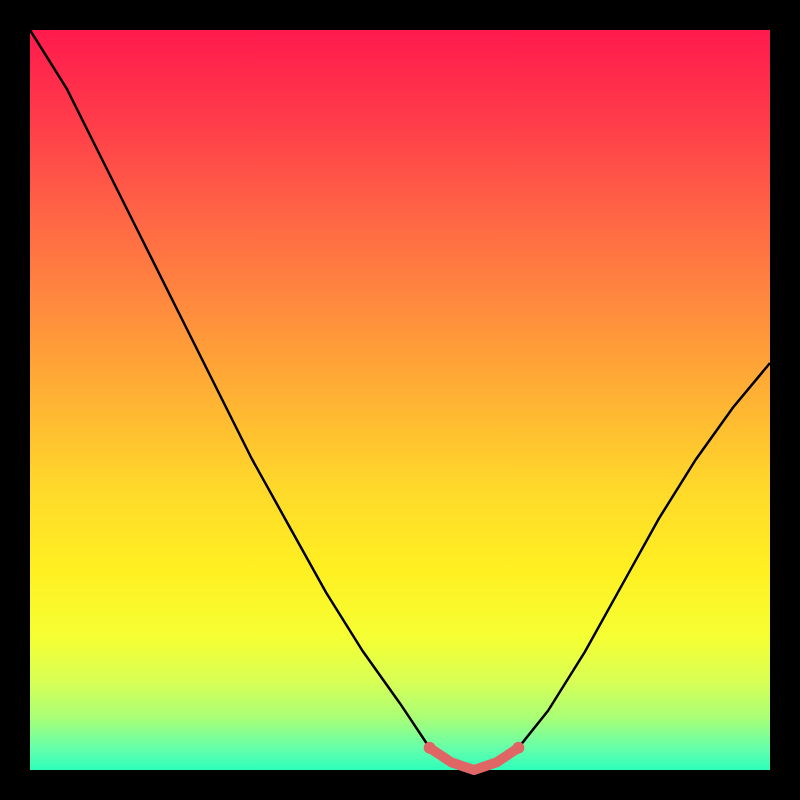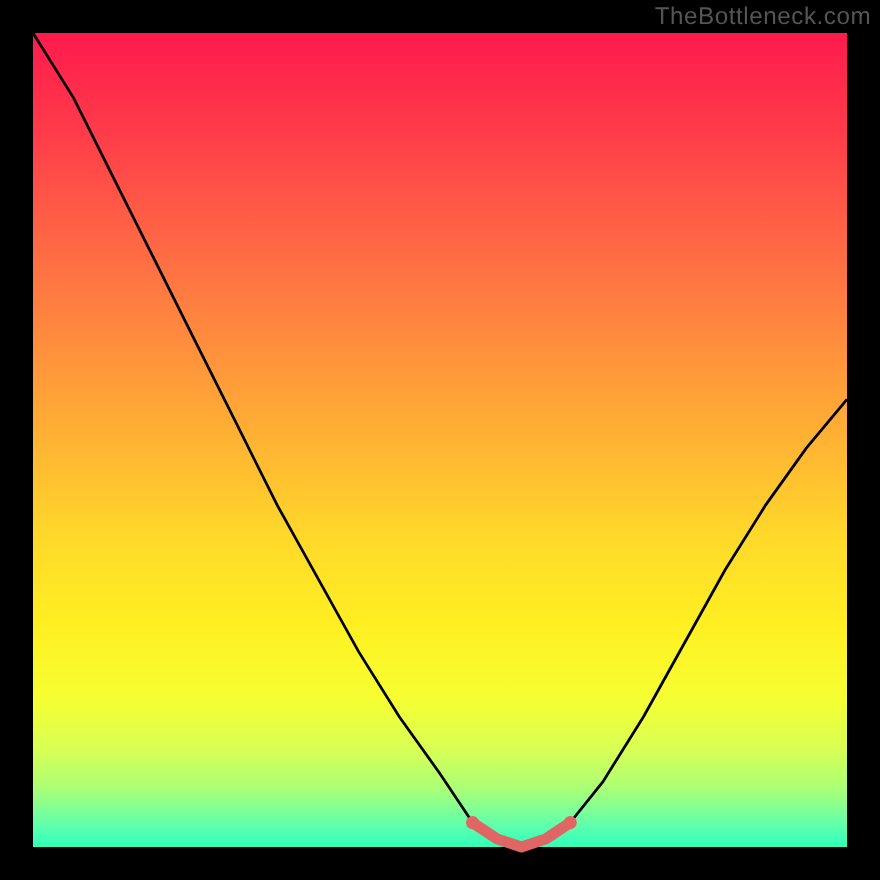--- a/index.html
+++ b/index.html
@@ -64,14 +64,13 @@
 
   <div class="plot-area">
     <svg class="curve-layer" viewBox="0 0 740 740" preserveAspectRatio="none">
       <path d="M0.0 0.0 L37.0 59.2 L74.0 133.2 L111.0 207.2 L148.0 281.2 L185.0 355.2 L222.0 429.2 L259.0 495.8 L296.0 562.4 L333.0 621.6 L370.0 673.4 L399.6 717.8 L421.8 732.6 L444.0 740.0 L466.2 732.6 L488.4 717.8 L518.0 680.8 L555.0 621.6 L592.0 555.0 L629.0 488.4 L666.0 429.2 L703.0 377.4 L740.0 333.0" id="curve-path" fill="none" stroke="#000000" stroke-width="2.5"></path>
       <path d="M399.6 717.8 L421.8 732.6 L444.0 740.0 L466.2 732.6 L488.4 717.8" id="valley-path" fill="none" stroke="#e06666" stroke-width="10" stroke-linecap="round" stroke-linejoin="round"></path>
       <circle id="valley-dot-a" r="6" fill="#e06666" cx="399.6" cy="717.8"></circle>
       <circle id="valley-dot-b" r="6" fill="#e06666" cx="488.4" cy="717.8"></circle>
     </svg>
   </div>
 
-  <div class="watermark">TheBottleneck.com</div>
 </div>
 
 </body></html>

